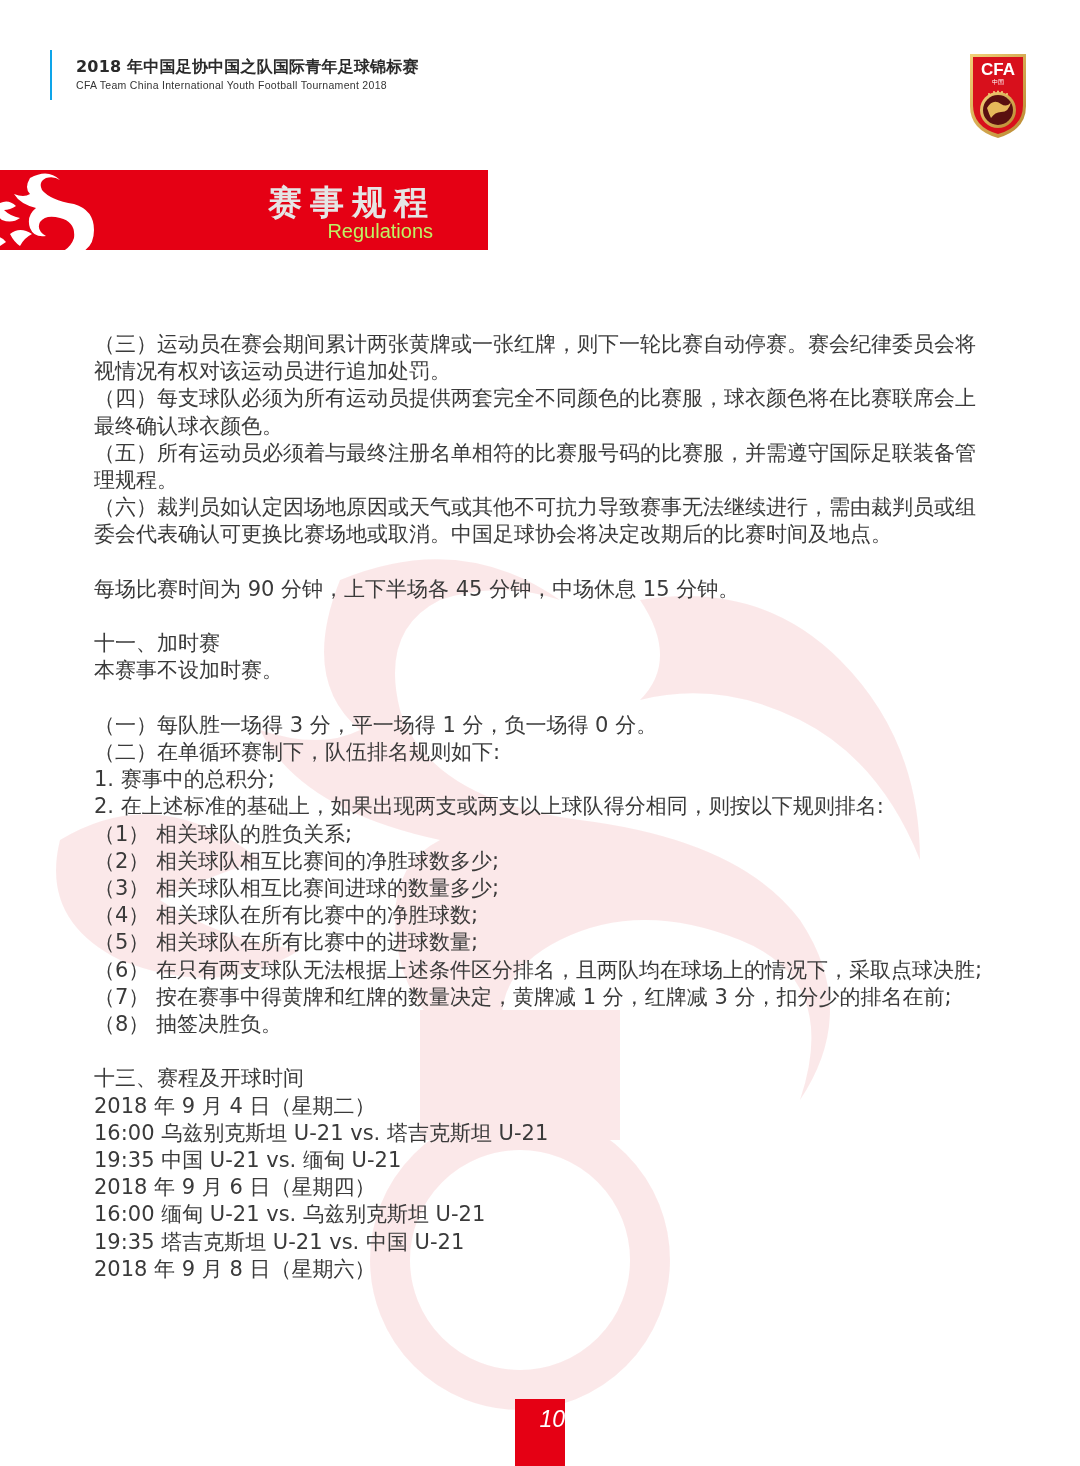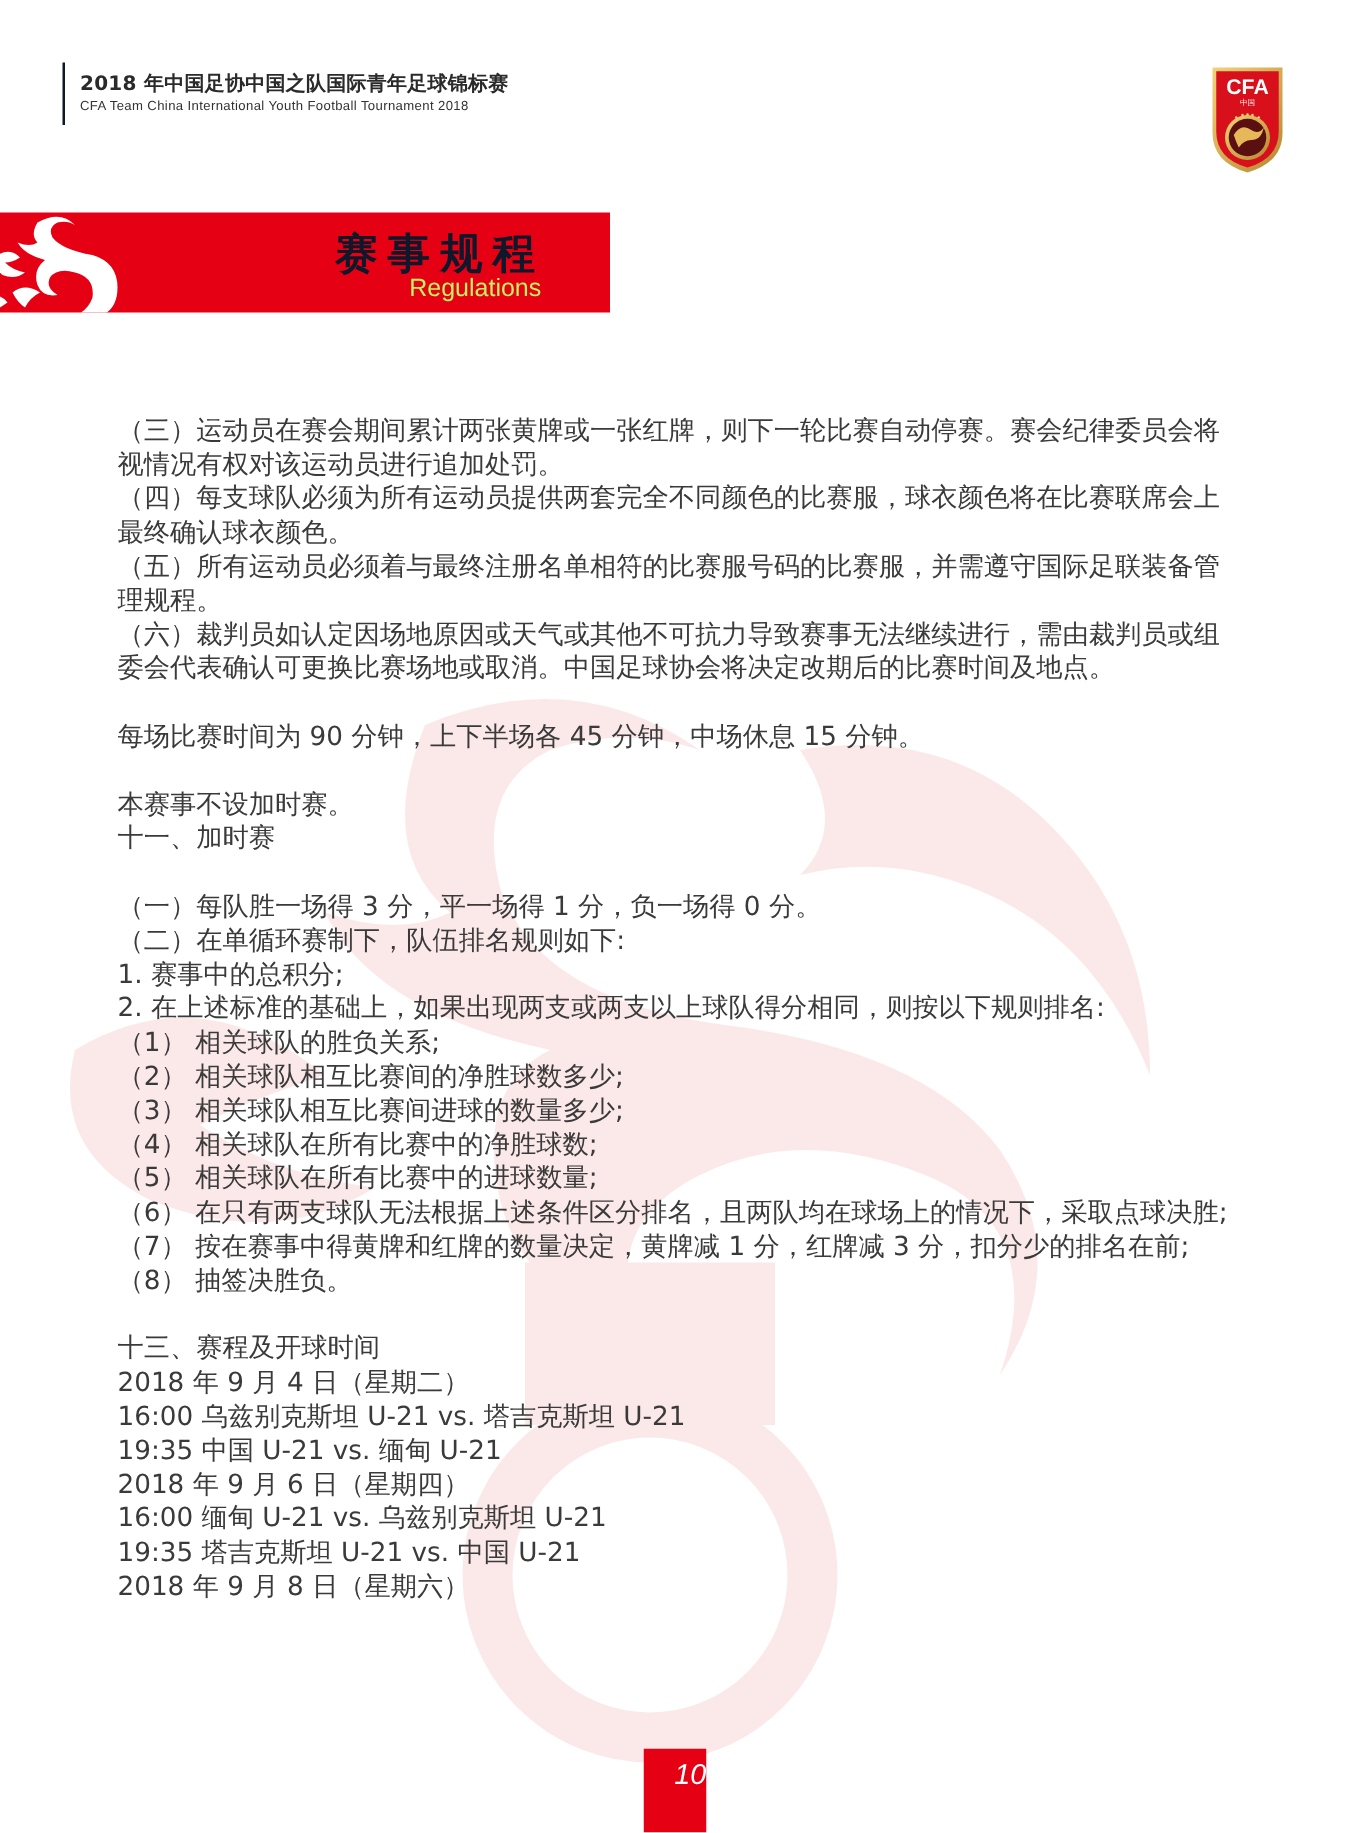--- a/index.html
+++ b/index.html
@@ -1,27 +1,27 @@
 <!DOCTYPE html>
 <html><head>
 <meta charset="utf-8">
 <style>
   * { box-sizing: border-box; margin: 0; padding: 0; }
   html, body { width: 1080px; height: 1466px; background: #ffffff; overflow: hidden; }
   body { position: relative; font-family: "DejaVu Sans", "Liberation Sans", sans-serif; color: #3a3a3a; }
 
-  .header { position: absolute; left: 50px; top: 50px; height: 50px; border-left: 2px solid #0f172a; padding-left: 12px; }
+  .header { position: absolute; left: 50px; top: 50px; height: 50px; border-left: 2px solid #0ea5e9; padding-left: 24px; }
   .header-title { font-size: 16px; font-weight: bold; color: #2a2a2a; line-height: 22px; margin-top: 6px; letter-spacing: 0.2px; }
   .header-subtitle { font-family: "Liberation Sans", sans-serif; font-size: 10.5px; color: #333; line-height: 14px; letter-spacing: 0.3px; }
 
   .logo { position: absolute; left: 967px; top: 52px; width: 62px; height: 88px; }
 
   .banner { position: absolute; left: 0; top: 170px; width: 488px; height: 80px; background: #e50014; overflow: hidden; }
   .banner-dragon { position: absolute; left: -10px; top: -6px; width: 120px; height: 92px; }
-  .banner-title { position: absolute; right: 52px; top: 10px; font-size: 34px; font-weight: bold; color: #0f172a; letter-spacing: 8px; }
+  .banner-title { position: absolute; right: 52px; top: 10px; font-size: 34px; font-weight: bold; color: #e5e5e5; letter-spacing: 8px; }
   .banner-subtitle { position: absolute; right: 55px; top: 50px; font-family: "Liberation Sans", sans-serif; font-size: 20px; color: #bef264; }
 
   .watermark { position: absolute; left: 40px; top: 540px; width: 1000px; height: 880px; opacity: 0.09; pointer-events: none; }
 
   .content { position: absolute; left: 94px; top: 331px; width: 900px; font-size: 21px; line-height: 27.2px; color: #3a3a3a; }
   .line { white-space: nowrap; }
   .line.wrap { white-space: normal; }
   .gap { height: 27.2px; }
 
   .page-number { position: absolute; left: 515px; top: 1399px; width: 50px; height: 67px; background: #e50014; color: #fff; font-family: "Liberation Sans", sans-serif; font-size: 23px; text-align: right; padding-top: 7px; font-style: italic; }
@@ -77,22 +77,22 @@
 <div class="content">
   <div class="line wrap">（三）运动员在赛会期间累计两张黄牌或一张红牌，则下一轮比赛自动停赛。赛会纪律委员会将视情况有权对该运动员进行追加处罚。</div>
   <div class="line wrap">（四）每支球队必须为所有运动员提供两套完全不同颜色的比赛服，球衣颜色将在比赛联席会上最终确认球衣颜色。</div>
   <div class="line wrap">（五）所有运动员必须着与最终注册名单相符的比赛服号码的比赛服，并需遵守国际足联装备管理规程。</div>
   <div class="line wrap">（六）裁判员如认定因场地原因或天气或其他不可抗力导致赛事无法继续进行，需由裁判员或组委会代表确认可更换比赛场地或取消。中国足球协会将决定改期后的比赛时间及地点。</div>
   <div class="gap"></div>
 
   <div class="line">每场比赛时间为 90 分钟，上下半场各 45 分钟，中场休息 15 分钟。</div>
   <div class="gap"></div>
 
+  <div class="line">十一、加时赛</div>
   <div class="line">本赛事不设加时赛。</div>
-  <div class="line">十一、加时赛</div>
   <div class="gap"></div>
 
   <div class="line">（一）每队胜一场得 3 分，平一场得 1 分，负一场得 0 分。</div>
   <div class="line">（二）在单循环赛制下，队伍排名规则如下:</div>
   <div class="line">1. 赛事中的总积分;</div>
   <div class="line">2. 在上述标准的基础上，如果出现两支或两支以上球队得分相同，则按以下规则排名:</div>
   <div class="line">（1） 相关球队的胜负关系;</div>
   <div class="line">（2） 相关球队相互比赛间的净胜球数多少;</div>
   <div class="line">（3） 相关球队相互比赛间进球的数量多少;</div>
   <div class="line">（4） 相关球队在所有比赛中的净胜球数;</div>

